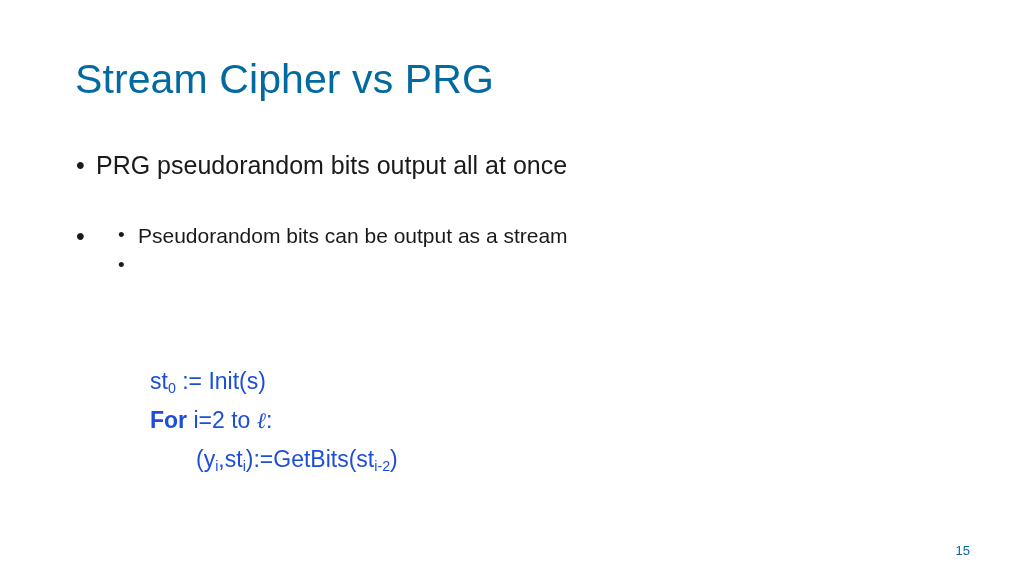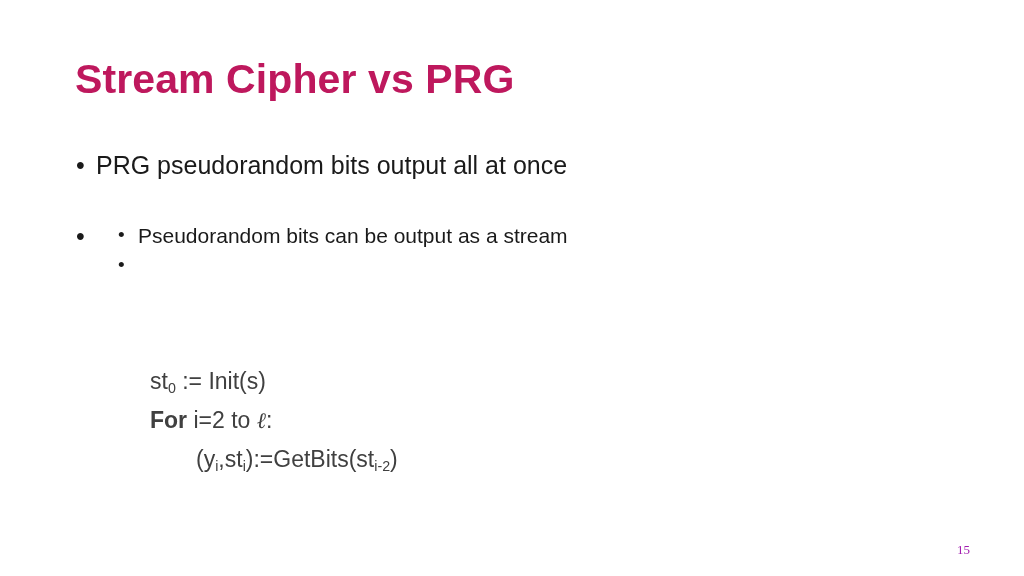--- a/index.html
+++ b/index.html
@@ -22,23 +22,23 @@
     inset: 0;
     background: #ffffff;
   }
 
   
   .slide-title {
     position: absolute;
     left: 75px;
     top: 56px;
     font-size: 41px;
-    font-weight: 700;
+    font-weight: 400;
     letter-spacing: 0.1px;
-    color: #be185d;
+    color: #0369a1;
     white-space: nowrap;
     line-height: 1.15;
   }
 
   
   .body-block {
     position: absolute;
     left: 70px;
     top: 150px;
     width: 880px;
@@ -80,21 +80,21 @@
     line-height: 1.43;
   }
 
   
   .code-block {
     position: absolute;
     left: 146px;
     top: 362px;
     font-size: 23px;
     line-height: 1.7;
-    color: #404040;
+    color: #1d4ed8;
     white-space: nowrap;
   }
   .code-line { display: block; }
   .indent-1 { padding-left: 4px; }
   .indent-2 { padding-left: 50px; }
   .indent-0 { padding-left: 0px; }
   .kw { font-weight: bold; }
   .ell {
     font-family: "DejaVu Serif", serif;
     font-style: italic;
@@ -110,23 +110,22 @@
   sub .ell {
     font-size: 1.05em;
   }
 
   
   .slide-number {
     position: absolute;
     right: 54px;
     bottom: 18px;
     font-size: 13px;
-    color: #a21caf;
+    color: #0369a1;
     font-weight: 400;
-    font-family: Liberation Serif, serif;
   }
 </style>
 </head>
 <body>
 
 <div class="slide">
 
   <div class="slide-title">Stream Cipher vs PRG</div>
 
   <div class="body-block">

